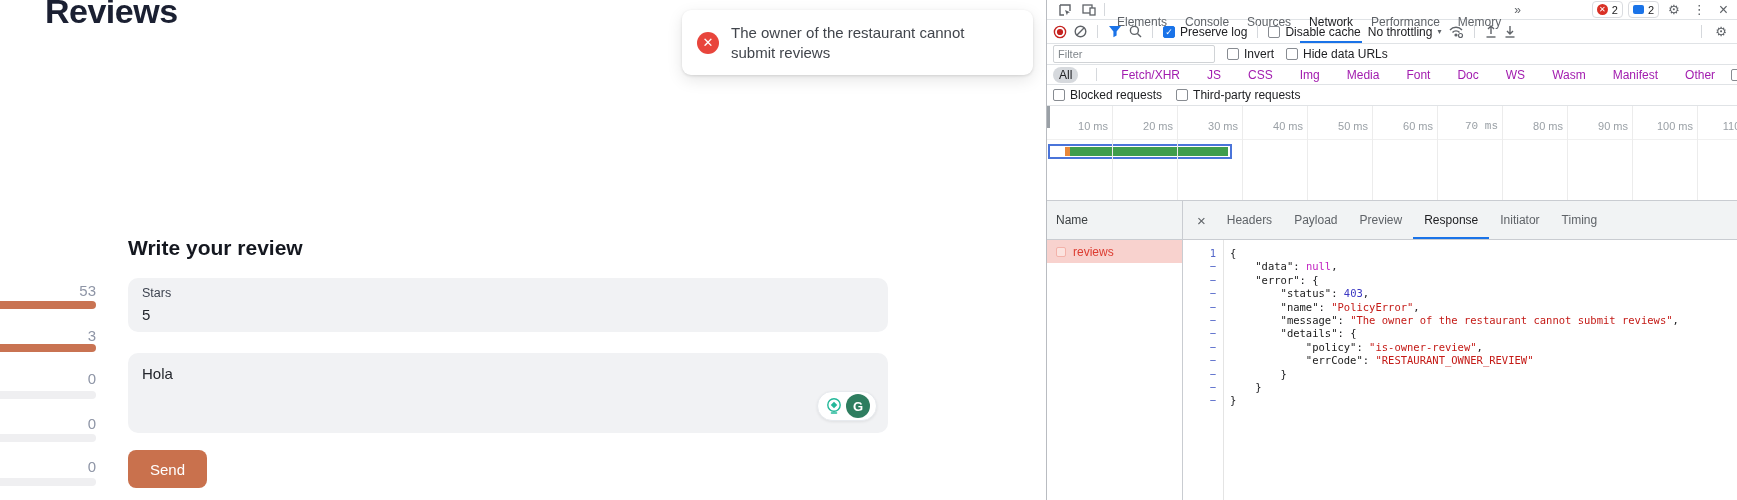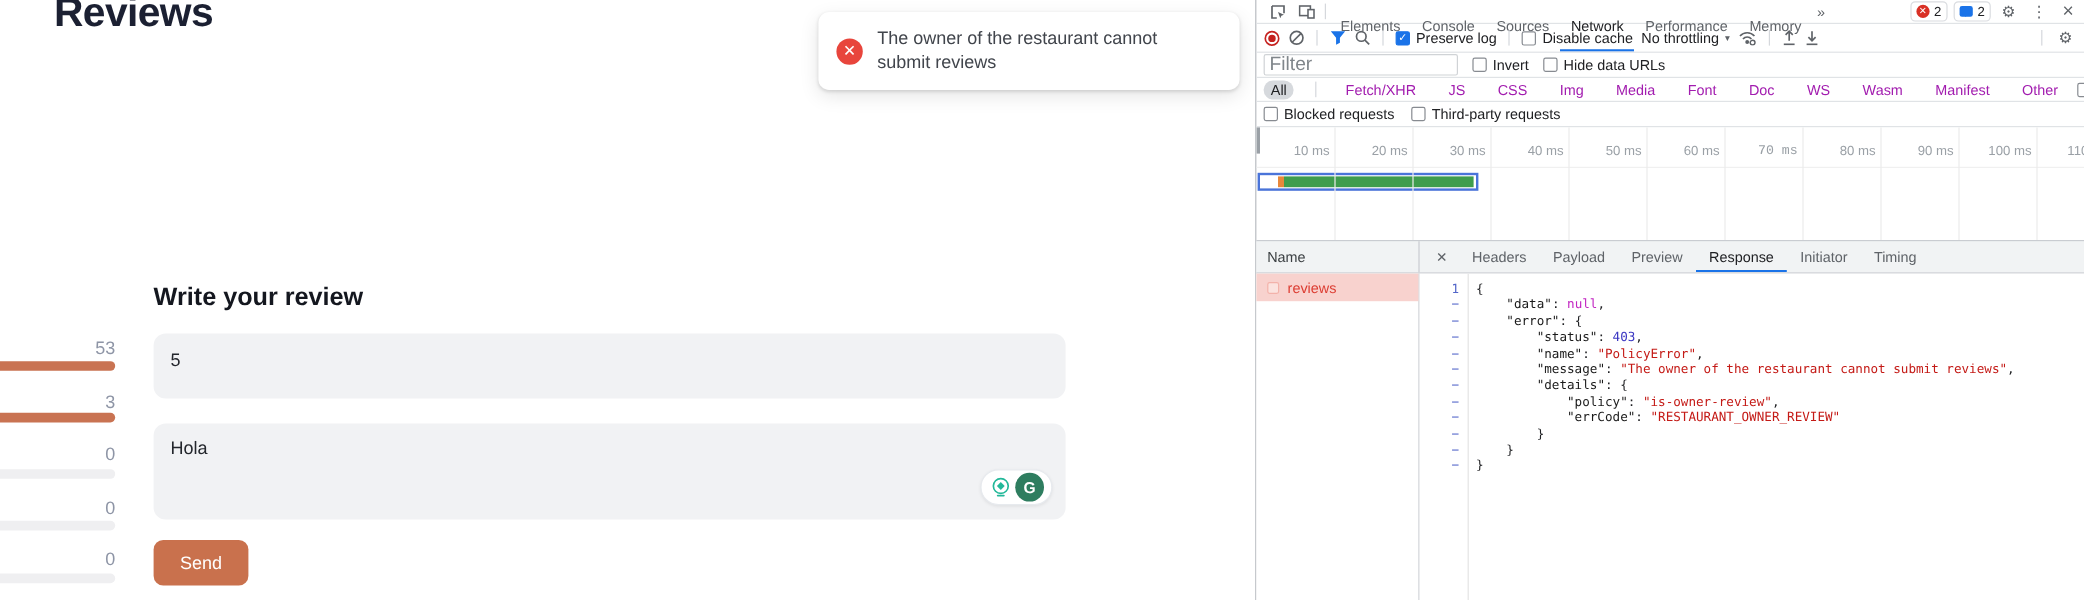--- a/index.html
+++ b/index.html
@@ -53,34 +53,34 @@
           display:flex;align-items:center;justify-content:center;font-weight:700;}
   .chatic{width:11px;height:9px;border-radius:2px;background:#1a73e8;position:relative;}
   .chatic:after{content:"";position:absolute;left:2px;bottom:-3px;border:3px solid transparent;border-top-color:#1a73e8;}
   .winicon{color:#5f6368;font-size:13px;margin:0 4px;}
   .cb{display:inline-flex;align-items:center;gap:5px;color:#202124;white-space:nowrap;}
   .box{width:12px;height:12px;box-sizing:border-box;border:1px solid #878b91;border-radius:2px;background:#fff;
        display:inline-flex;align-items:center;justify-content:center;font-size:9px;color:transparent;flex:none;}
   .box.checked{background:#1a73e8;border-color:#1a73e8;color:#fff;}
   .throttle{display:flex;align-items:center;gap:5px;color:#202124;}
   .caret{font-size:8px;color:#5f6368;}
-  .filter-input{width:152px;height:16px;border:1px solid #d0d3d6;border-radius:2px;font-size:16px;
+  .filter-input{width:152px;height:16px;border:1px solid #d0d3d6;border-radius:2px;font-size:11px;
                 padding:0 4px;color:#4d7c0f;font-family:inherit;}
   .filter-input::placeholder{color:#80868b;}
   .chip{padding:1px 6px;color:#a21caf;border-radius:8px;white-space:nowrap;}
   .chip.sel{background:#d6d9dd;color:#202124;}
   .wfall{position:relative;height:94px;border-bottom:1px solid #c9ccd1;flex:none;overflow:hidden;}
   .grid{position:absolute;top:0;bottom:0;width:1px;background:#ececec;}
   .tick{position:absolute;top:14px;width:57px;text-align:right;font-size:11px;color:#9aa0a6;}
   .hline{position:absolute;left:0;right:0;top:33px;height:1px;background:#f0f0f0;}
   .scrub{position:absolute;left:0;top:0;width:3px;height:22px;background:#9aa0a6;}
   .ovr{position:absolute;left:1px;top:38px;width:184px;height:15px;box-sizing:border-box;
        border:2px solid #4a74d9;background:#fff;}
   .seg{position:absolute;top:1px;bottom:1px;}
-  .hdr{height:27px;display:flex;flex:none;background:#f1f3f4;border-bottom:1px solid #c9ccd1;box-sizing:border-box;}
+  .hdr{height:39px;display:flex;flex:none;background:#f1f3f4;border-bottom:1px solid #c9ccd1;box-sizing:border-box;}
   .name-hdr{width:136px;flex:none;border-right:1px solid #c9ccd1;display:flex;align-items:center;
             padding-left:9px;box-sizing:border-box;color:#3c4043;}
   .dtabs{flex:1;display:flex;align-items:center;overflow:hidden;}
   .dclose{font-size:15px;color:#5f6368;margin:0 10px 0 14px;}
   .dtab{height:100%;display:flex;align-items:center;padding:0 11px;color:#5f6368;white-space:nowrap;}
   .dtab.sel{color:#202124;box-shadow:inset 0 -2px 0 #1a73e8;}
   .content{flex:1;display:flex;min-height:0;}
   .name-col{width:136px;flex:none;border-right:1px solid #c9ccd1;box-sizing:border-box;background:#fff;}
   .req-row{height:23px;display:flex;align-items:center;gap:7px;padding-left:9px;
            background:#f8d2ce;color:#dc3c31;}
@@ -117,20 +117,21 @@
         <div class="rbar fill" style="top: 344px;"></div>
         <div class="rcount" style="top: 370px;">0</div>
         <div class="rbar empty" style="top: 391px;"></div>
         <div class="rcount" style="top: 415px;">0</div>
         <div class="rbar empty" style="top: 434px;"></div>
         <div class="rcount" style="top: 458px;">0</div>
         <div class="rbar empty" style="top: 478px;"></div>
       </div>
 
     <div class="field stars-field">
+      <div class="stars-label">Stars</div>
       <div class="stars-value">5</div>
     </div>
 
     <div class="field review-field">
       <span>Hola</span>
     </div>
 
     <div class="gpill">
       <span class="bulb">
         <svg width="18" height="18" viewBox="0 0 18 18">

